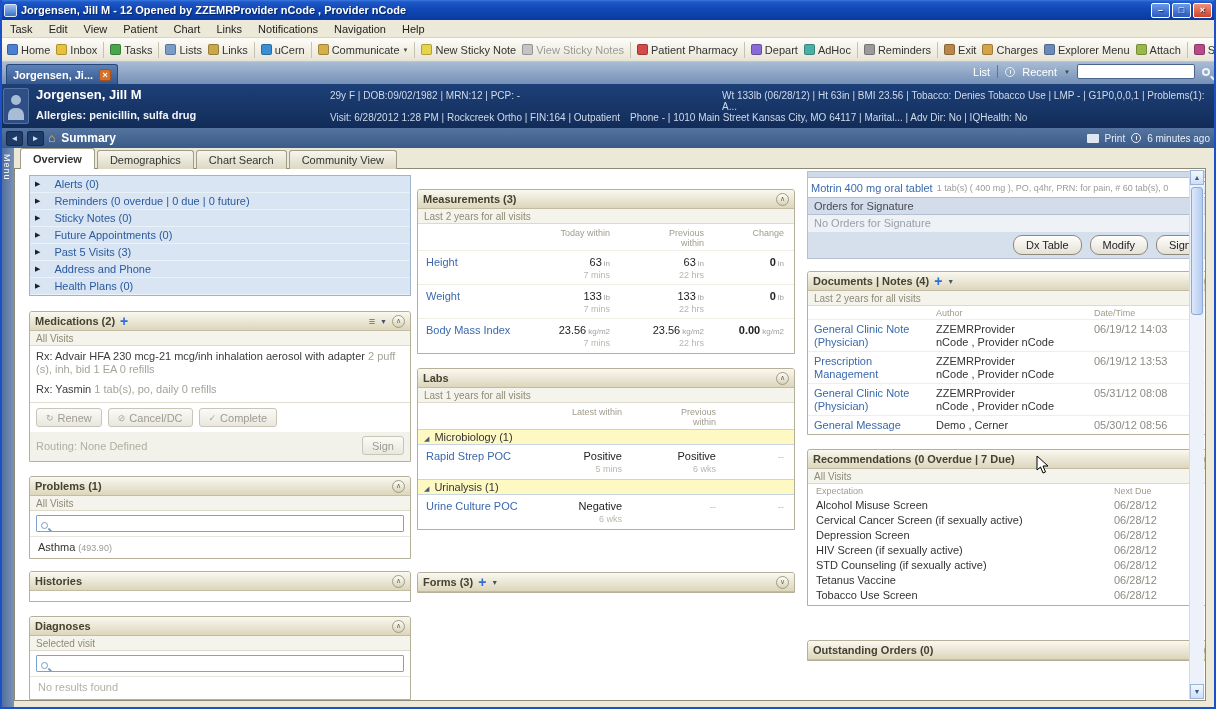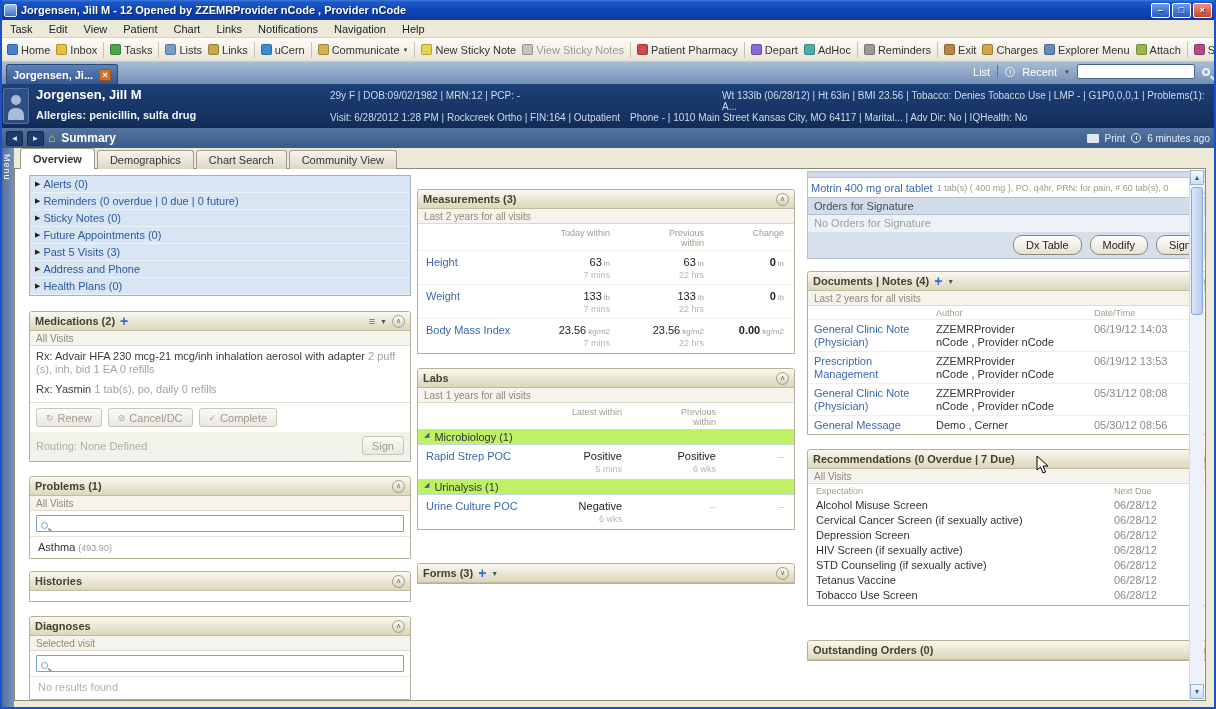--- a/index.html
+++ b/index.html
@@ -77,21 +77,21 @@
   .ph{height:19px;display:flex;align-items:center;gap:5px;padding:0 5px;background:linear-gradient(#faf8f0,#dcd6bc);border-bottom:1px solid #c2bda2;border-radius:3px 3px 0 0;color:#45422f;font-weight:bold}
   .plus{color:#2e6cd8;font-size:14px;font-weight:bold;line-height:12px}
   .phdd{font-size:7px;color:#456}
   .mico{font-size:11px;color:#666;font-weight:normal}
   .sp{flex:1}
   .colb{width:13px;height:13px;border-radius:50%;background:linear-gradient(#fefdf8,#d8d2b8);border:1px solid #a19b80;font-size:7px;color:#6a6450;display:flex;align-items:center;justify-content:center;font-weight:normal;flex:0 0 auto}
   .pfilter{height:15px;background:#f5f4ec;border-bottom:1px solid #dedacb;color:#8f8a76;font-size:10px;display:flex;align-items:center;padding:0 6px}
 
   
   .qlist{border:1px solid #9fb4cc;background:#d9e5f3;margin-bottom:15px}
-  .qrow{display:flex;align-items:center;gap:3px;height:17px;padding:0 5px;border-bottom:1px solid #e9f1f9}
+  .qrow{display:flex;align-items:center;gap:14px;height:17px;padding:0 5px;border-bottom:1px solid #e9f1f9}
   .qtri{font-size:7px;color:#222}
   .qtxt{color:#2a5a9e}
 
   
   .meditem{padding:4px 6px 3px;color:#3b3b3b;line-height:13px}
   .medsig{color:#a3a39a}
   .medbtns{display:flex;gap:6px;padding:5px 6px;border-top:1px solid #e0ddd0;margin-top:3px}
   .btnd{display:flex;align-items:center;gap:4px;height:19px;padding:0 9px;background:linear-gradient(#fafaf7,#e9e7df);border:1px solid #c9c6b8;border-radius:3px;color:#9e9c90}
   .dico{font-size:9px;color:#a8a89e}
   .routing{display:flex;align-items:center;justify-content:space-between;padding:4px 6px 6px;color:#b0aea2;background:#f3f2ea}
@@ -111,21 +111,21 @@
   .mh{font-size:9px;color:#a09c8c;text-align:right;line-height:10px;max-width:52px;justify-self:end;white-space:pre-wrap}
   .mrow{display:grid;grid-template-columns:100px 92px 94px 1fr;border-top:1px solid #f0efe6;padding:5px 10px 4px 0}
   .mlabel{color:#3a69ad;padding-left:8px}
   .mcell{text-align:right;color:#222}
   .unit{font-size:8px;color:#a0a0a0;margin-left:2px}
   .mtime{font-size:9px;color:#b8b6ac;margin-top:2px}
   .bold{font-weight:bold}
   .mpad{padding-bottom:5px}
 
   
-  .lgroup{display:flex;gap:5px;align-items:flex-start;background:#bef264;border-top:1px solid #c6d4e6;border-bottom:1px solid #c6d4e6;padding:1px 6px;color:#333}
+  .lgroup{display:flex;gap:5px;align-items:flex-end;background:#fef9c3;border-top:1px solid #c6d4e6;border-bottom:1px solid #c6d4e6;padding:1px 6px;color:#333}
   .gtri{font-size:7px;color:#48587a}
   .lrow{display:grid;grid-template-columns:112px 92px 94px 1fr;padding:5px 10px 5px 0}
   .llabel{color:#3a69ad;padding-left:8px}
 
   
   .cutband{height:6px;background:#cfd9e8;border:1px solid #b4bfd2;border-bottom:none}
   .medorder{display:flex;align-items:center;border:1px solid #b4bfd2;background:#fff;padding:3px;gap:4px}
   .moname{color:#3a69ad;white-space:nowrap}
   .modetail{color:#9a9a9a;font-size:9px;flex:1;white-space:nowrap;overflow:hidden}
   .modd{width:13px;height:13px;border:1px solid #9aa8c0;background:linear-gradient(#f4f7fc,#d8e2f2);font-size:6px;color:#345;display:flex;align-items:center;justify-content:center;flex:0 0 auto}
@@ -470,21 +470,21 @@
         <span class="mcell"><span class="bold">0</span><span class="unit">lb</span></span>
       </div>
       <div class="mrow mpad">
         <span class="mlabel">Body Mass Index</span>
         <span class="mcell"><span>23.56</span><span class="unit">kg/m2</span><div class="mtime">7 mins</div></span>
         <span class="mcell"><span>23.56</span><span class="unit">kg/m2</span><div class="mtime">22 hrs</div></span>
         <span class="mcell"><span class="bold">0.00</span><span class="unit">kg/m2</span></span>
       </div>
     </div>
 
-    <div class="panel" style="margin-bottom:33px">
+    <div class="panel" style="margin-bottom:42px">
       <div class="ph">
         <span>Labs</span>
         <span class="sp"></span>
         <span class="colb">∧</span>
       </div>
       <div class="pfilter">Last 1 years for all visits</div>
       <div class="mhdr" style="grid-template-columns:112px 92px 94px 1fr">
         <span></span>
         <span class="mh">Latest within</span>
         <span class="mh">Previous within</span>

